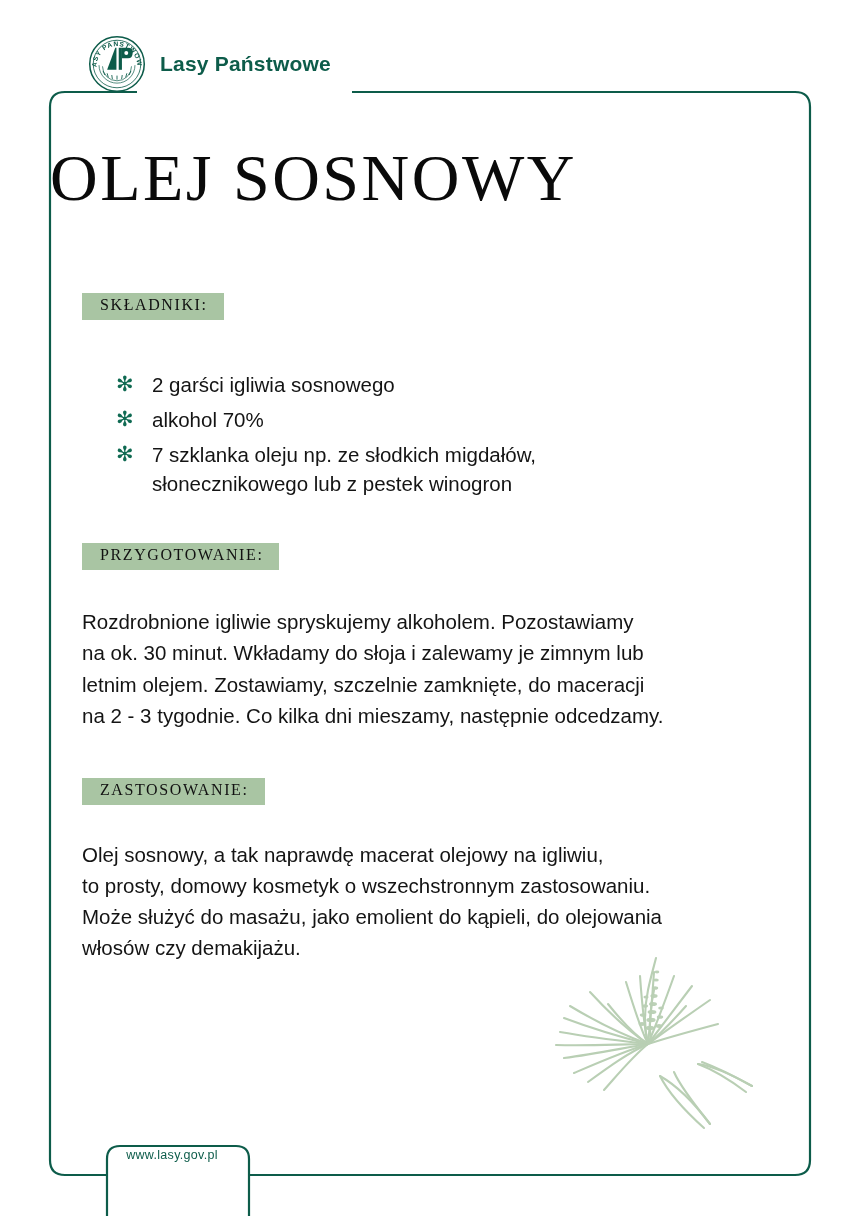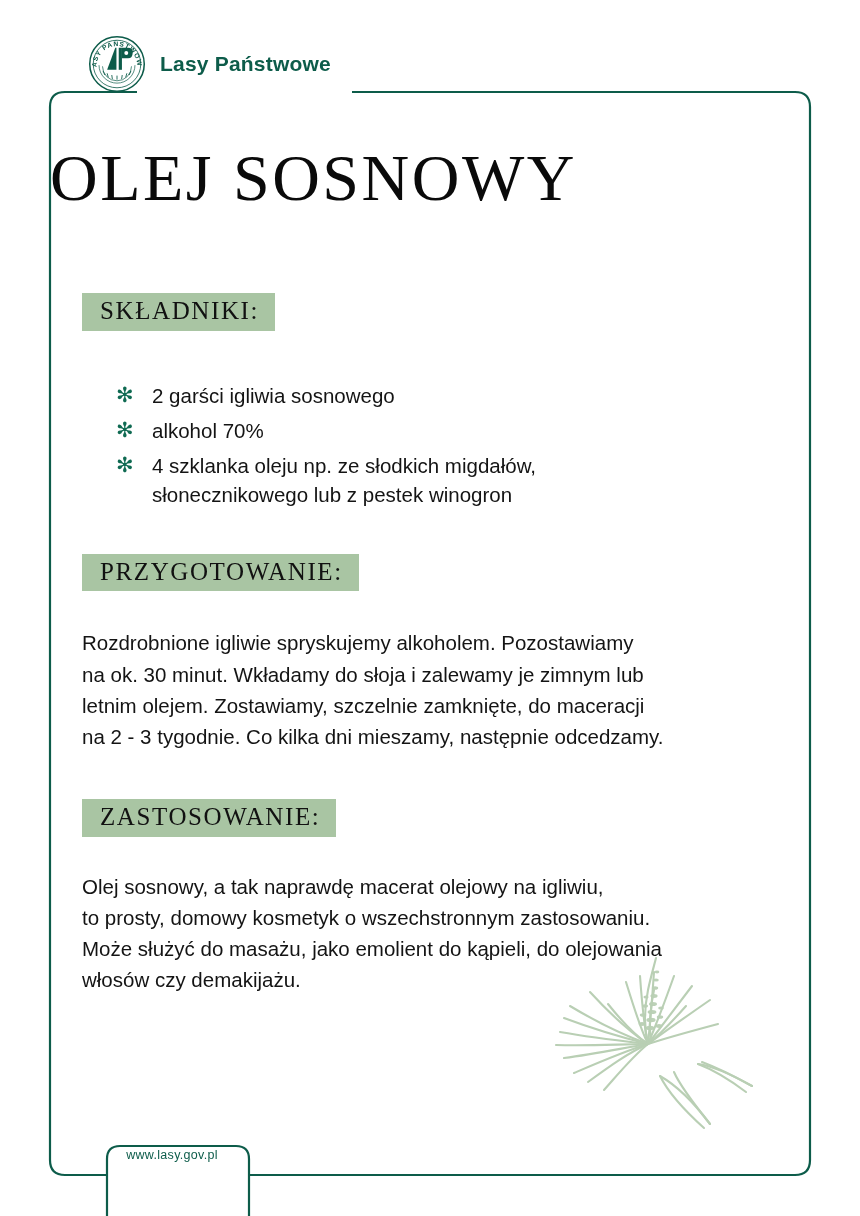--- a/index.html
+++ b/index.html
@@ -70,21 +70,21 @@
     position: absolute;
     left: 82px;
     top: 293px;
     width: 700px;
   }
 
   .section-head {
     display: inline-block;
     background: #a9c5a3;
     font-family: "Liberation Serif", serif;
-    font-size: 25px;
+    font-size: 16px;
     color: #111111;
     letter-spacing: 1.6px;
     padding: 3px 16px 5px 18px;
     line-height: 1.18;
     text-align: center;
   }
 
   
   .ing-list {
     list-style: none;
@@ -209,21 +209,21 @@
         <li class="ing-item">
           <span class="ing-bullet">✻</span>
           <span>2 garści igliwia sosnowego</span>
         </li>
         <li class="ing-item">
           <span class="ing-bullet">✻</span>
           <span>alkohol 70%</span>
         </li>
         <li class="ing-item">
           <span class="ing-bullet">✻</span>
-          <span class="para" style="font-size:20.5px;line-height:1.42;display:inline">4 szklanka oleju np. ze słodkich migdałów,
+          <span class="para" style="font-size:20.5px;line-height:1.42;display:inline">7 szklanka oleju np. ze słodkich migdałów,
 słonecznikowego lub z pestek winogron</span>
         </li>
       </ul>
     </div>
 
     <div class="block-prep-h">
       <div class="section-head">PRZYGOTOWANIE:</div>
       <p class="para block-prep-p">Rozdrobnione igliwie spryskujemy alkoholem. Pozostawiamy
 na ok. 30 minut. Wkładamy do słoja i zalewamy je zimnym lub
 letnim olejem. Zostawiamy, szczelnie zamknięte, do maceracji

